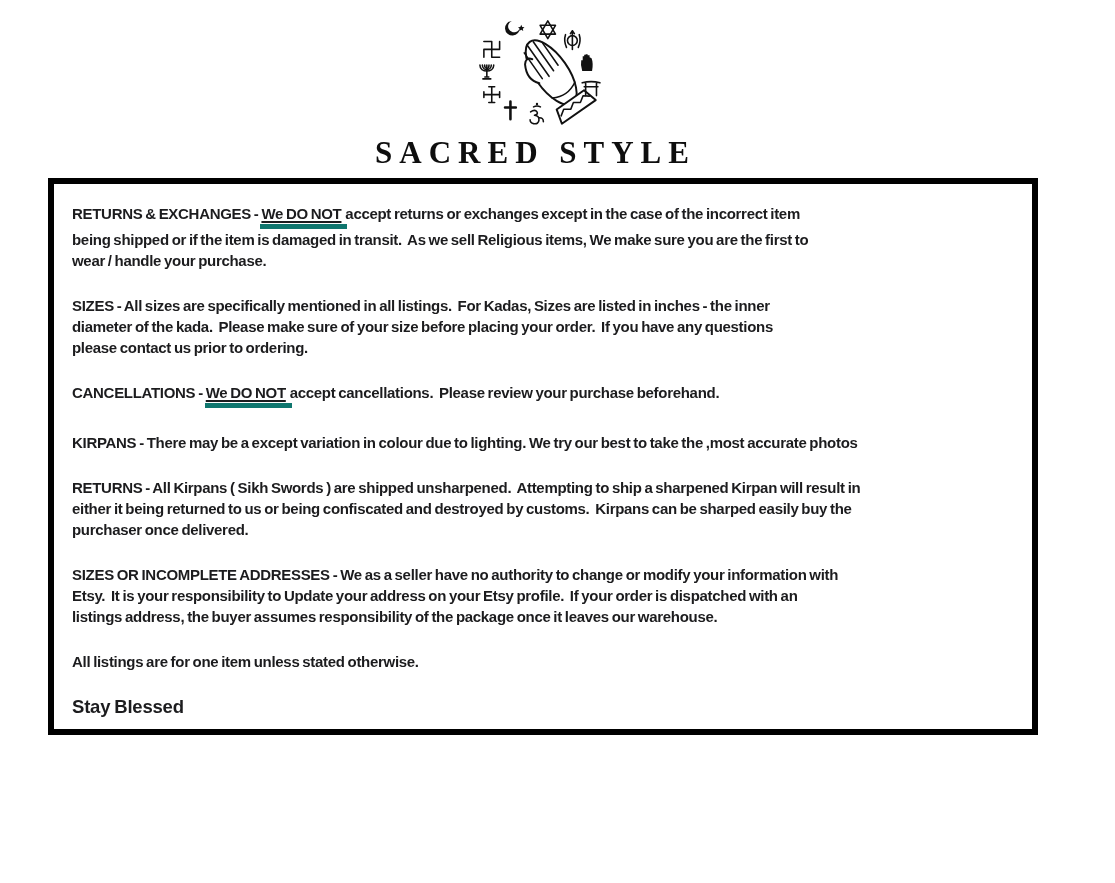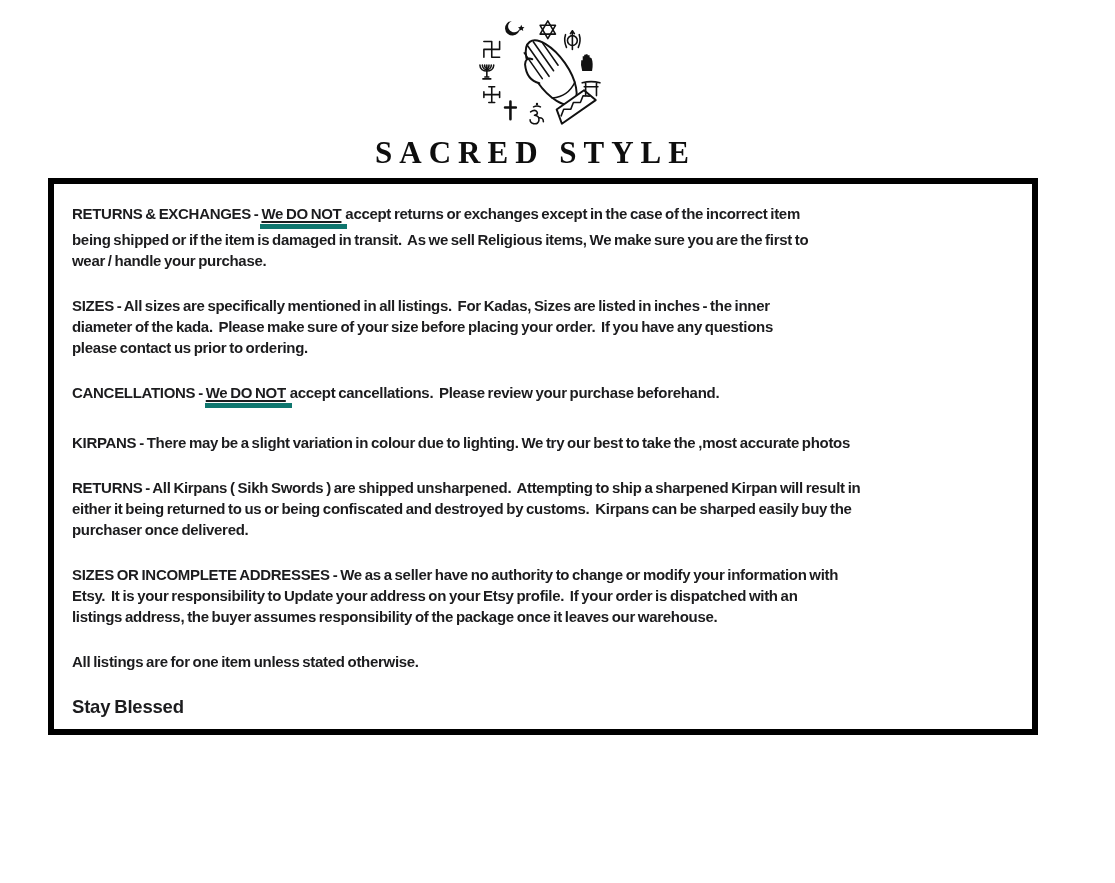--- a/index.html
+++ b/index.html
@@ -128,21 +128,21 @@
     <p class="para first"><span>RETURNS &amp; EXCHANGES</span><span> - </span><span class="redline"><span class="donot">We DO NOT</span></span><span> accept returns or exchanges except in the case of the incorrect item
 being shipped or if the item is damaged in transit.  As we sell Religious items, We make sure you are the first to
 wear / handle your purchase.</span></p>
 
     <p class="para"><span>SIZES</span><span> - </span><span>All sizes are specifically mentioned in all listings.  For Kadas, Sizes are listed in inches - the inner
 diameter of the kada.  Please make sure of your size before placing your order.  If you have any questions
 please contact us prior to ordering.</span></p>
 
     <p class="para"><span>CANCELLATIONS</span><span> - </span><span class="redline"><span class="donot">We DO NOT</span></span><span> accept cancellations.  Please review your purchase beforehand.</span></p>
 
-    <p class="para"><span>KIRPANS</span><span> - </span><span>There may be a slight variation in colour due to lighting. We try our best to take the ,most accurate photos</span></p>
+    <p class="para"><span>KIRPANS</span><span> - </span><span>There may be a except variation in colour due to lighting. We try our best to take the ,most accurate photos</span></p>
 
     <p class="para"><span>RETURNS</span><span> - </span><span>All Kirpans ( Sikh Swords ) are shipped unsharpened.  Attempting to ship a sharpened Kirpan will result in
 either it being returned to us or being confiscated and destroyed by customs.  Kirpans can be sharped easily buy the
 purchaser once delivered.</span></p>
 
     <p class="para"><span>SIZES OR INCOMPLETE ADDRESSES</span><span> - </span><span>We as a seller have no authority to change or modify your information with
 Etsy.  It is your responsibility to Update your address on your Etsy profile.  If your order is dispatched with an
 listings address, the buyer assumes responsibility of the package once it leaves our warehouse.</span></p>
 
     <p class="para note">All listings are for one item unless stated otherwise.</p>

